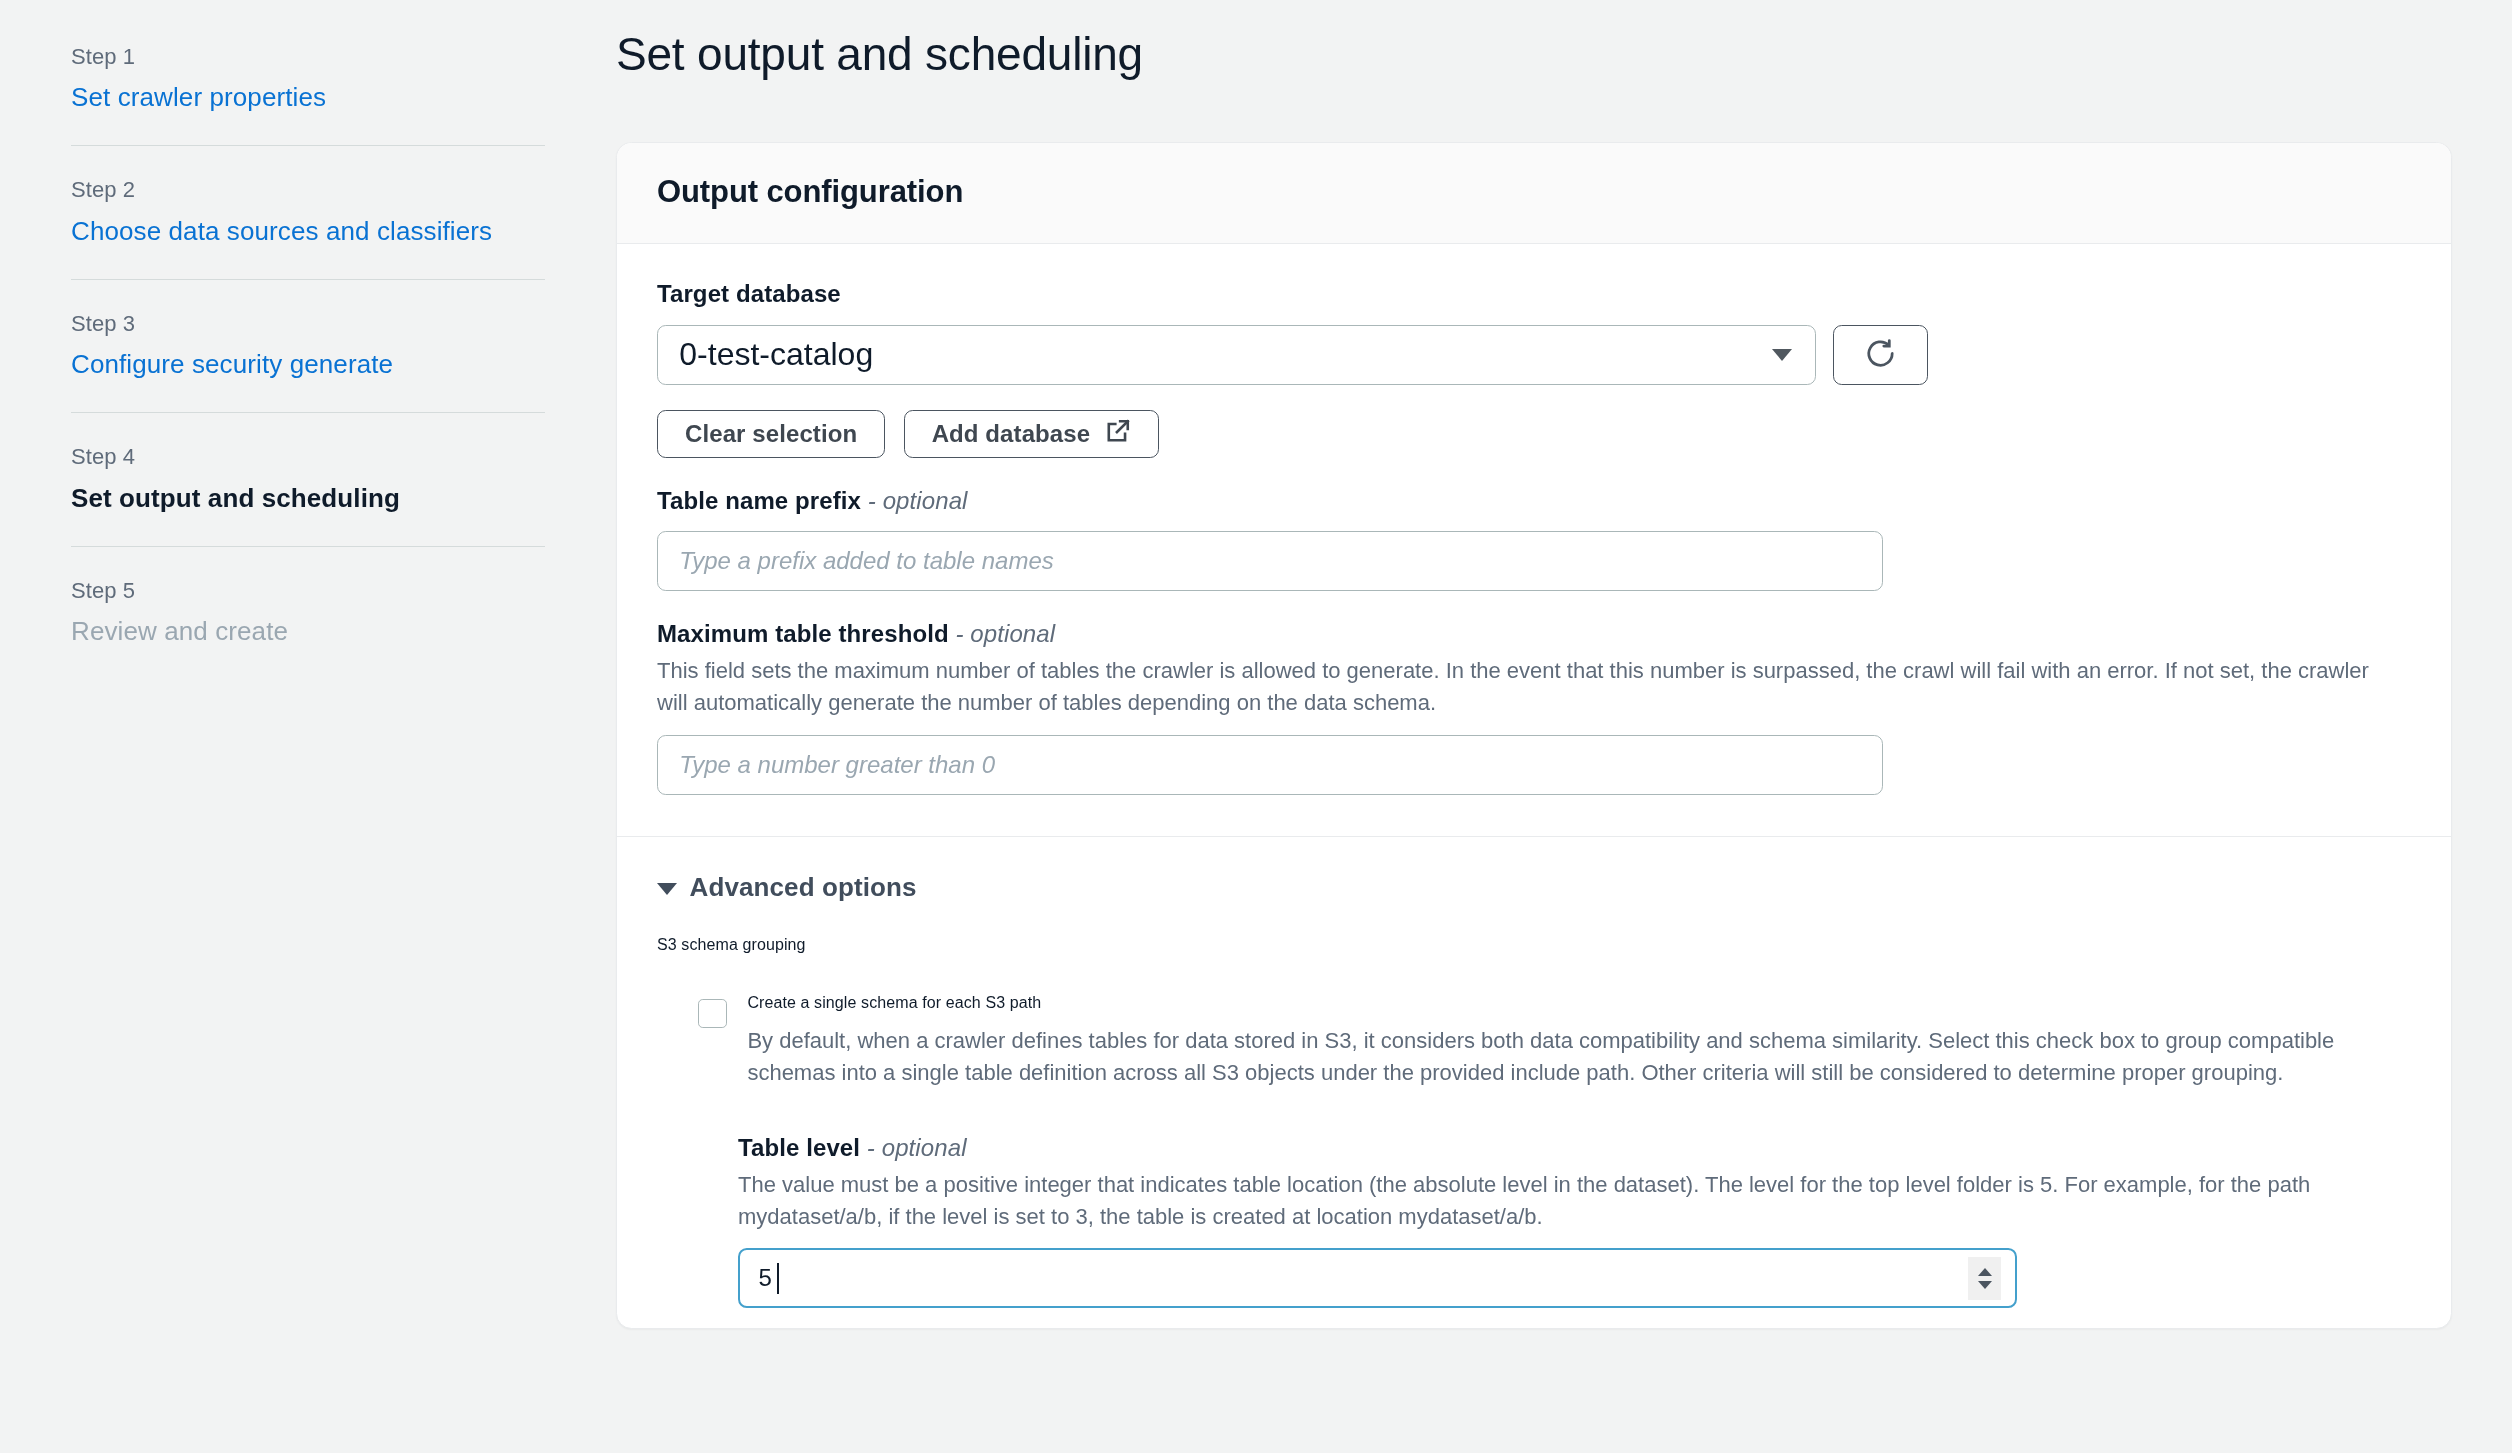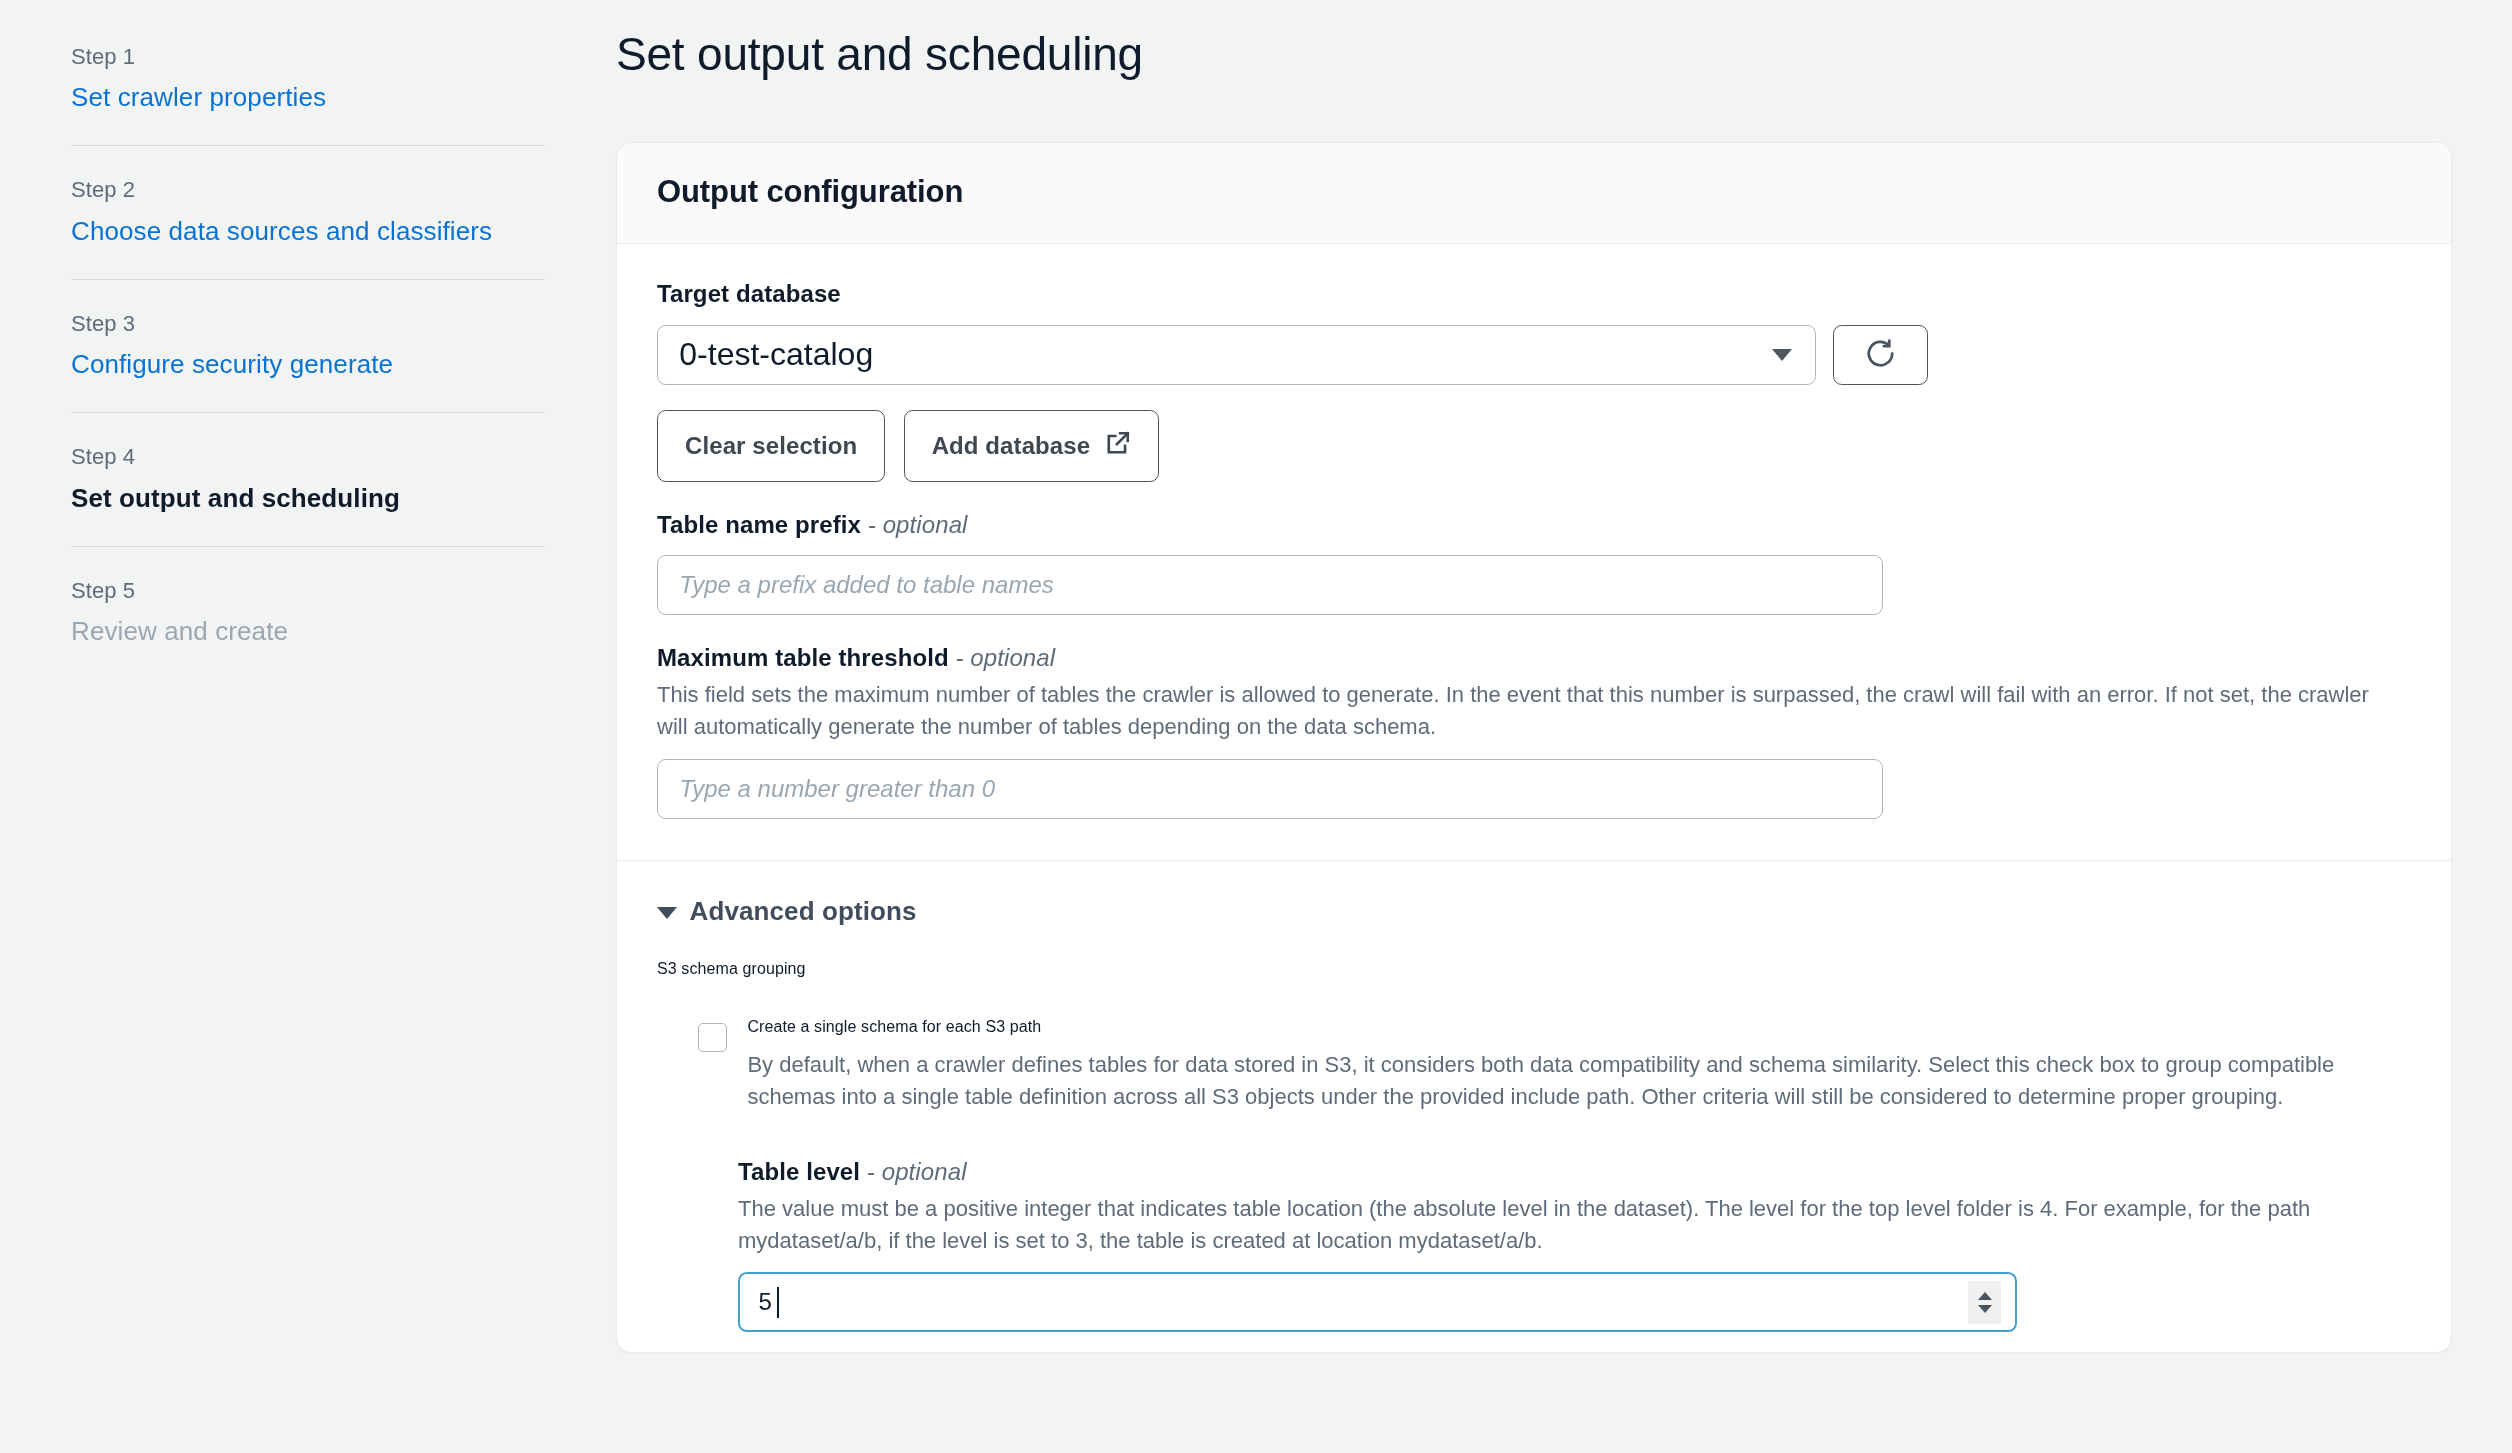--- a/index.html
+++ b/index.html
@@ -171,21 +171,21 @@
     cursor: pointer;
   }
 
   .btn-row {
     display: flex;
     gap: 18.4px;
     margin-top: 25px;
   }
 
   .btn {
-    height: 72px;
+    height: 48px;
     border: 1px solid #4b5560;
     border-radius: 8.7px;
     background: #fff;
     color: #3f4750;
     font-size: 24px;
     font-weight: 700;
     font-family: "Liberation Sans", sans-serif;
     padding: 0 27px;
     display: inline-flex;
     align-items: center;
@@ -448,21 +448,21 @@
           <div>
             <div class="checkbox-label">Create a single schema for each S3 path</div>
             <div class="checkbox-desc">By default, when a crawler defines tables for data stored in S3, it considers both data compatibility and schema similarity. Select this check box to group compatible schemas into a single table definition across all S3 objects under the provided include path. Other criteria will still be considered to determine proper grouping.</div>
           </div>
         </div>
 
         <div class="sub-field">
           <label class="field-label">
             <span>Table level</span><span class="opt"> - <span>optional</span></span>
           </label>
-          <div class="field-desc">The value must be a positive integer that indicates table location (the absolute level in the dataset). The level for the top level folder is 4. For example, for the path mydataset/a/b, if the level is set to 3, the table is created at location mydataset/a/b.</div>
+          <div class="field-desc">The value must be a positive integer that indicates table location (the absolute level in the dataset). The level for the top level folder is 5. For example, for the path mydataset/a/b, if the level is set to 3, the table is created at location mydataset/a/b.</div>
 
           <div class="number-input-wrap">
             <input class="number-input" type="text" value="5" style="">
             <span class="caret-bar"></span>
             <span class="spinner">
               <span class="spin-up"></span>
               <span class="spin-down"></span>
             </span>
           </div>
         </div>

